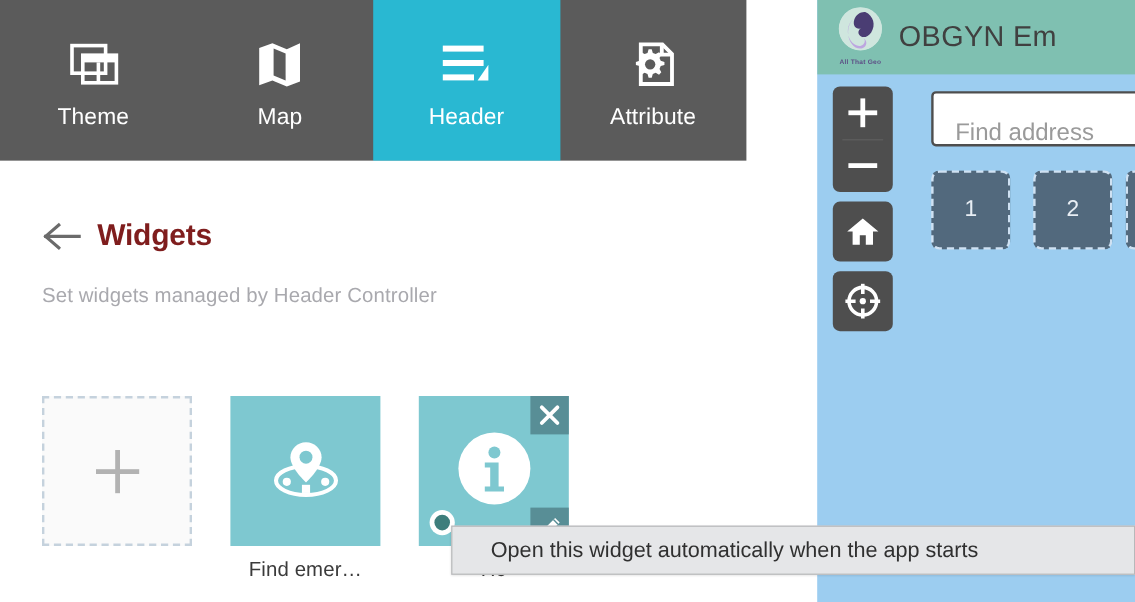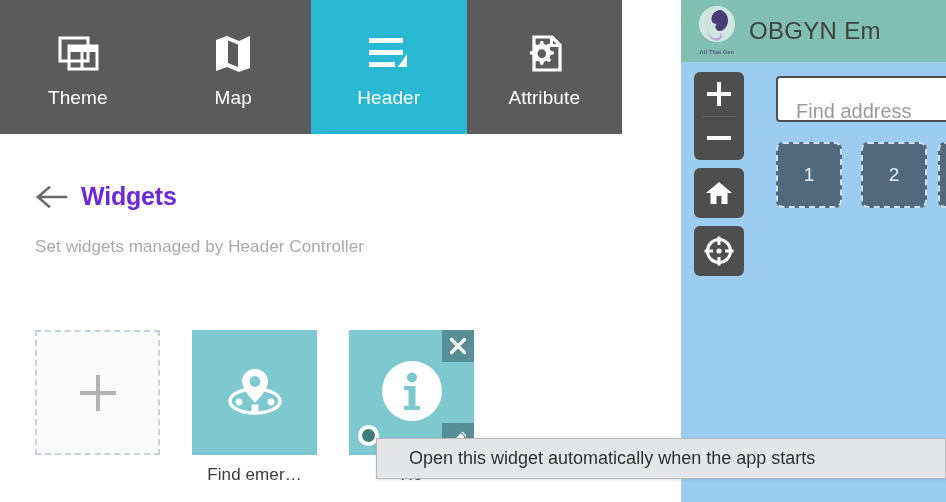--- a/index.html
+++ b/index.html
@@ -48,21 +48,21 @@
   }
 
   
   #widgets-page { position: absolute; left: 0; top: 134px; width: 681px; height: 368px; background:#fff; }
   #page-head {
     position: absolute; left: 35px; top: 48px;
     display: flex; align-items: center;
   }
   #back-arrow { width: 34px; height: 26px; margin-right: 12px; cursor: pointer; }
   #page-title {
-    font-size: 25px; color: #6d28d9; font-weight: 700;
+    font-size: 25px; color: #7f1d1d; font-weight: 700;
     letter-spacing: -0.2px;
   }
   #page-sub {
     position: absolute; left: 35px; top: 103px;
     font-size: 17px; color: #a9a9ae; font-weight: 400;
     letter-spacing: .1px;
     text-align: center;
   }
 
   

